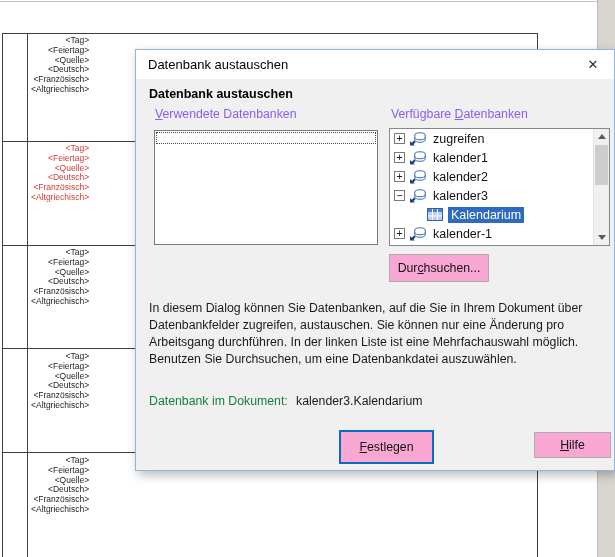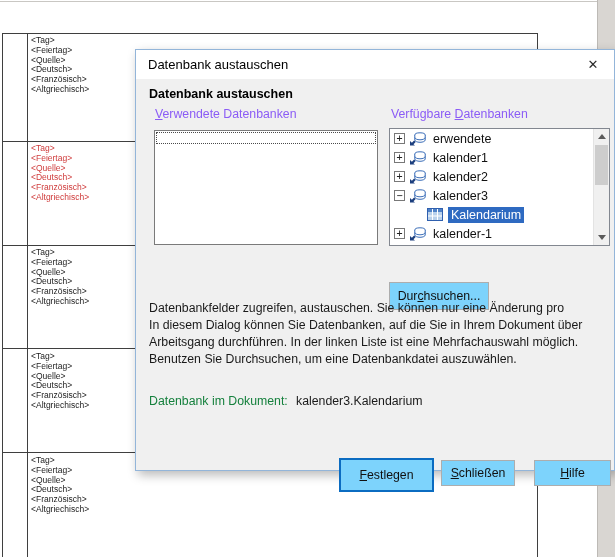--- a/index.html
+++ b/index.html
@@ -8,21 +8,21 @@
     background:#ffffff; font-family:"Liberation Sans", sans-serif;
     -webkit-font-smoothing:antialiased;
   }
   
   .doc-topline { position:absolute; left:0; top:1px; width:597px; height:1px; background:#c9c7c3; }
   .right-strip { position:absolute; left:597px; top:0; width:18px; height:557px;
     background:#d9d6d2; border-left:1px solid #bdbab6; box-sizing:border-box; }
   .hline { position:absolute; left:2px; width:536px; height:1px; background:#3f3f3f; }
   .vline { position:absolute; top:33px; height:524px; width:1px; background:#3f3f3f; }
   .doc-block { position:absolute; left:31px; font-size:8.5px; line-height:9.8px;
-    color:#1c1c1c; white-space:pre; }
+    color:#1c1c1c; white-space:pre;text-align:right; }
   .doc-block.red { color:var(--red,#cf3b3b); }
   
   .dialog { position:absolute; left:135px; top:49px; width:480px; height:422px;
     background:#f0f0f0; border:1px solid var(--dialog-border,#93b5d9);
     box-shadow:3px 4px 10px rgba(0,0,0,0.28); box-sizing:border-box; }
   .titlebar { position:absolute; left:0; top:0; right:0; height:29px; background:#ffffff;
     display:flex; align-items:center; }
   .titlebar-text { margin-left:12px; font-size:13px; color:#000; }
   .close-btn { margin-left:auto; width:42px; height:29px; display:flex; align-items:center;
     justify-content:center; font-size:13px; color:#2b2b2b; cursor:default; }
@@ -47,23 +47,23 @@
   .tree-scrollbar { position:absolute; right:0; top:0; width:16px; height:100%;
     background:#f0f0f0; border-left:1px solid #e3e3e3; box-sizing:border-box; }
   .sb-arrow { position:absolute; left:0; width:15px; height:15px; display:flex;
     align-items:center; justify-content:center; }
   .sb-arrow.up { top:0; } .sb-arrow.down { bottom:0; }
   .tri-up { width:0; height:0; border-left:4px solid transparent; border-right:4px solid transparent;
     border-bottom:5px solid #5a5a5a; }
   .tri-down { width:0; height:0; border-left:4px solid transparent; border-right:4px solid transparent;
     border-top:5px solid #5a5a5a; }
   .sb-thumb { position:absolute; left:1px; width:13px; top:16px; height:40px; background:#cdcdcd; }
-  .btn { position:absolute; background:#7dd3fc; border:1px solid #adadad; box-sizing:border-box;
+  .btn { position:absolute; background:#f9a8d4; border:1px solid #adadad; box-sizing:border-box;
     font-size:12.3px; color:#111; display:flex; align-items:center; justify-content:center;
-    font-family:"Liberation Sans", sans-serif; white-space:nowrap;margin-top:28px; }
+    font-family:"Liberation Sans", sans-serif; white-space:nowrap; }
   #browse-btn { left:253px; top:204px; width:100px; height:28px; }
   .desc { position:absolute; left:13px; top:250px; font-size:12.3px; line-height:17px;
     color:#1a1a1a; white-space:nowrap; }
   .db-label { position:absolute; left:13px; top:344px; font-size:12.3px; color:#15803d; }
   .db-value { position:absolute; left:160px; top:344px; font-size:12.3px; color:#1a1a1a; }
   #apply-btn { left:203px; top:380px; width:95px; height:34px; border:2px solid var(--accent,#0b6cc1); }
   #close-dlg-btn { left:305px; top:382px; width:74px; height:26px; }
   #help-btn { left:398px; top:382px; width:77px; height:26px; }
 </style>
 </head>
@@ -114,21 +114,21 @@
           <div class="tree-row">
             <span class="expander" style="margin-left: 4px;">+</span>
             <span class="tree-icon">
               <svg width="18" height="14" viewBox="0 0 18 14" xmlns="http://www.w3.org/2000/svg">
                 <ellipse cx="11" cy="3.1" rx="5.2" ry="2.3" fill="#fff" stroke="#3a6db8"></ellipse>
                 <path d="M5.8 3.1 v4.9 c0 1.3 2.3 2.3 5.2 2.3 s5.2 -1 5.2 -2.3 v-4.9" fill="#fff" stroke="#3a6db8"></path>
                 <path d="M5.8 5.5 c0 1.3 2.3 2.3 5.2 2.3 s5.2 -1 5.2 -2.3" fill="none" stroke="#3a6db8"></path>
                 <path d="M1 13.5 L1 9 L2.9 10.7 L5.1 8.5 L6.7 10.1 L4.5 12.3 L6 13.5 Z" fill="#1c3f7e"></path>
               </svg>
             </span>
-            <span class="tree-label">erwendete</span>
+            <span class="tree-label">zugreifen</span>
           </div>
           <div class="tree-row">
             <span class="expander" style="margin-left: 4px;">+</span>
             <span class="tree-icon">
               <svg width="18" height="14" viewBox="0 0 18 14" xmlns="http://www.w3.org/2000/svg">
                 <ellipse cx="11" cy="3.1" rx="5.2" ry="2.3" fill="#fff" stroke="#3a6db8"></ellipse>
                 <path d="M5.8 3.1 v4.9 c0 1.3 2.3 2.3 5.2 2.3 s5.2 -1 5.2 -2.3 v-4.9" fill="#fff" stroke="#3a6db8"></path>
                 <path d="M5.8 5.5 c0 1.3 2.3 2.3 5.2 2.3 s5.2 -1 5.2 -2.3" fill="none" stroke="#3a6db8"></path>
                 <path d="M1 13.5 L1 9 L2.9 10.7 L5.1 8.5 L6.7 10.1 L4.5 12.3 L6 13.5 Z" fill="#1c3f7e"></path>
               </svg>
@@ -196,34 +196,31 @@
             <span class="tri-down"></span>
           </div>
       </div>
     </div>
 
     <div class="btn" id="browse-btn">
         <span><span>Dur</span><span class="mn">c</span><span>hsuchen...</span></span>
       </div>
 
     <div class="desc">
+      <div>In diesem Dialog können Sie Datenbanken, auf die Sie in Ihrem Dokument über</div>
       <div>Datenbankfelder zugreifen, austauschen. Sie können nur eine Änderung pro</div>
-      <div>In diesem Dialog können Sie Datenbanken, auf die Sie in Ihrem Dokument über</div>
       <div>Arbeitsgang durchführen. In der linken Liste ist eine Mehrfachauswahl möglich.</div>
       <div>Benutzen Sie Durchsuchen, um eine Datenbankdatei auszuwählen.</div>
     </div>
 
     <div class="db-label">Datenbank im Dokument:</div>
     <div class="db-value">kalender3.Kalendarium</div>
 
     <div class="btn" id="apply-btn">
         <span><span></span><span class="mn">F</span><span>estlegen</span></span>
       </div>
 
-    <div class="btn" id="close-dlg-btn">
-        <span><span></span><span class="mn">S</span><span>chließen</span></span>
-      </div>
 
     <div class="btn" id="help-btn">
         <span><span></span><span class="mn">H</span><span>ilfe</span></span>
       </div>
   </div>
 </div>
 
 </body></html>

